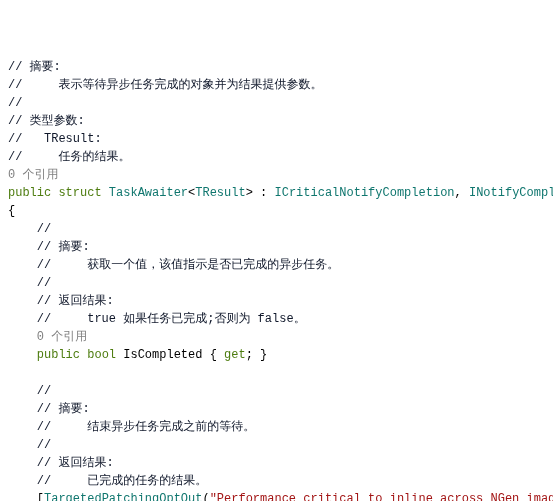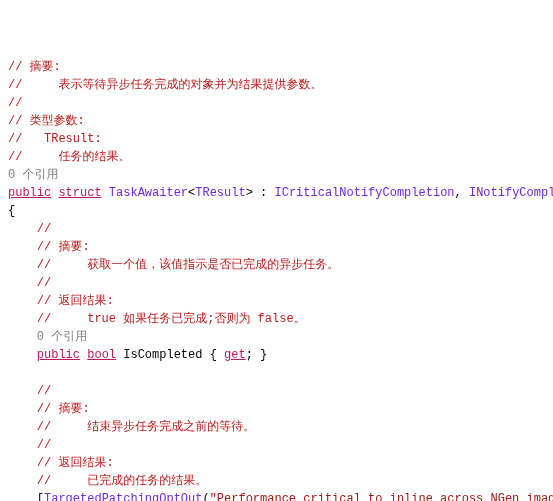--- a/index.html
+++ b/index.html
@@ -7,24 +7,24 @@
     padding: 4px 8px;
     background: #ffffff;
     font-family: Consolas, "Courier New", monospace;
     font-size: 12px;
     line-height: 1.5;
     white-space: pre;
     color: #000;
     width: 553px;
     box-sizing: border-box;
   }
-  .c  { color: #b91c1c; }  
+  .c  { color: #0f172a; }  
   .g  { color: #808080; margin-top: 24px; }  
-  .k  { color: #be185d; text-decoration: underline; }  
-  .t  { color: #6d28d9; }  
+  .k  { color: #4d7c0f; }  
+  .t  { color: #0f766e; }  
   .s  { color: #a31515; }  
   .txt{ color: #000000; }
   .line { display: block; }
 </style>
 </head>
 <body>
 
 
 <div id="code"><span class="line"><span class="c">// 摘要:</span></span><span class="line"><span class="c">//     表示等待异步任务完成的对象并为结果提供参数。</span></span><span class="line"><span class="c">//</span></span><span class="line"><span class="c">// 类型参数:</span></span><span class="line"><span class="c">//   TResult:</span></span><span class="line"><span class="c">//     任务的结果。</span></span><span class="line"><span class="g">0 个引用</span></span><span class="line"><span class="k">public</span><span class="txt"> </span><span class="k">struct</span><span class="txt"> </span><span class="t">TaskAwaiter</span><span class="txt">&lt;</span><span class="t">TResult</span><span class="txt">&gt; : </span><span class="t">ICriticalNotifyCompletion</span><span class="txt">, </span><span class="t">INotifyCompletion</span></span><span class="line"><span class="txt">{</span></span><span class="line"><span class="c">    //</span></span><span class="line"><span class="c">    // 摘要:</span></span><span class="line"><span class="c">    //     获取一个值，该值指示是否已完成的异步任务。</span></span><span class="line"><span class="c">    //</span></span><span class="line"><span class="c">    // 返回结果:</span></span><span class="line"><span class="c">    //     true 如果任务已完成;否则为 false。</span></span><span class="line"><span class="g">    0 个引用</span></span><span class="line"><span class="txt">    </span><span class="k">public</span><span class="txt"> </span><span class="k">bool</span><span class="txt"> IsCompleted { </span><span class="k">get</span><span class="txt">; }</span></span><span class="line"><span class="txt"> </span></span><span class="line"><span class="c">    //</span></span><span class="line"><span class="c">    // 摘要:</span></span><span class="line"><span class="c">    //     结束异步任务完成之前的等待。</span></span><span class="line"><span class="c">    //</span></span><span class="line"><span class="c">    // 返回结果:</span></span><span class="line"><span class="c">    //     已完成的任务的结果。</span></span><span class="line"><span class="txt">    [</span><span class="t">TargetedPatchingOptOut</span><span class="txt">(</span><span class="s">"Performance critical to inline across NGen image boundaries"</span></span></div>
 

